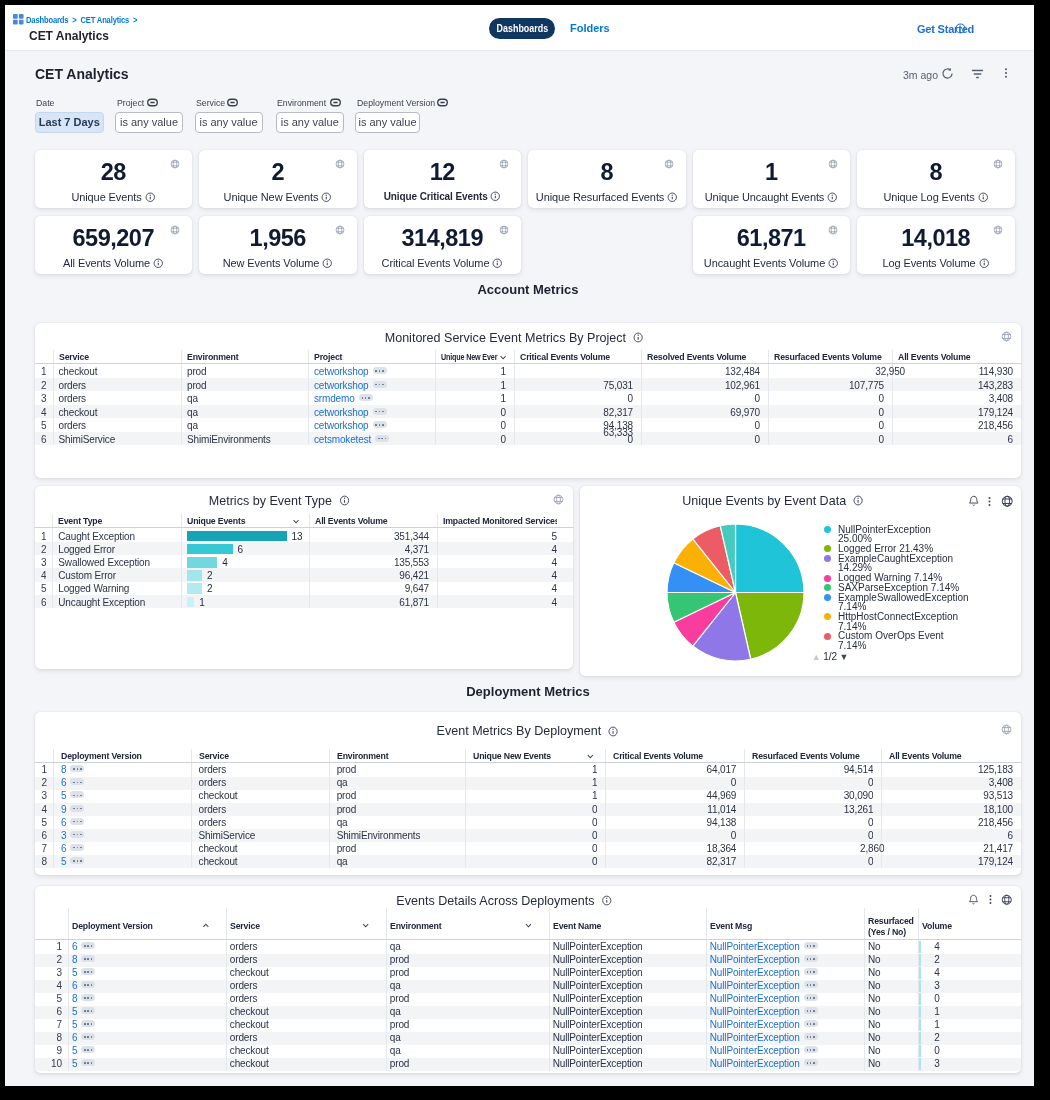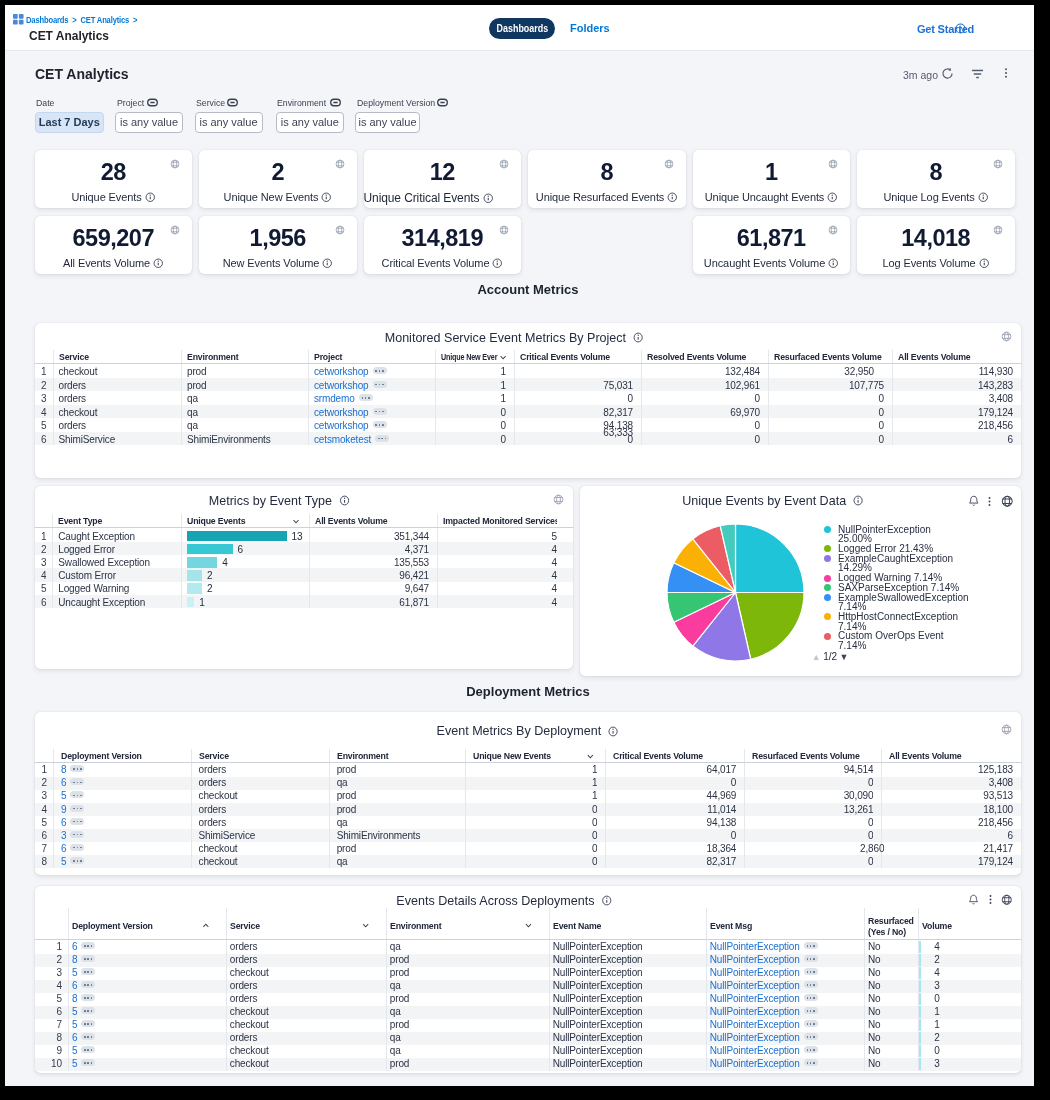--- a/index.html
+++ b/index.html
@@ -119,21 +119,21 @@
           <g fill="none" stroke="#9aa3b2" stroke-width="1.3">
             <circle cx="8" cy="8" r="6.3"></circle>
             <ellipse cx="8" cy="8" rx="2.9" ry="6.3"></ellipse>
             <path d="M2 5.2h12M2 10.8h12"></path>
           </g>
         </svg>
       </div>
 </div>
 <div class="card" style="left:358.5px;top:145px;width:157.5px;height:58px;">
 <div class="abs" style="left:0;right:0;top:9px;text-align:center;font-size:23.5px;font-weight:600;color:#101b33;letter-spacing:-0.5px;">12</div>
-<div class="abs" style="left:0;right:0;top:40.5px;text-align:left;font-size:12px;font-weight:400;color:#1f2638;white-space:nowrap;letter-spacing:-0.1px;">Unique Critical Events&nbsp;<span style="display:inline-block;vertical-align:-1.5px"><svg width="10.5" height="10.5" viewBox="0 0 16 16" style="display:block">
+<div class="abs" style="left:0;right:0;top:40.5px;text-align:center;font-size:10px;font-weight:700;color:#1f2638;white-space:nowrap;letter-spacing:-0.1px;">Unique Critical Events&nbsp;<span style="display:inline-block;vertical-align:-1.5px"><svg width="10.5" height="10.5" viewBox="0 0 16 16" style="display:block">
             <circle cx="8" cy="8" r="6.4" fill="none" stroke="#3a4254" stroke-width="1.4"></circle>
             <path d="M8 7.2v4" stroke="#3a4254" stroke-width="1.6" fill="none"></path>
             <circle cx="8" cy="4.8" r="1" fill="#3a4254"></circle>
           </svg></span></div>
 <div class="abs" style="right:12px;top:9px;">
         <svg width="10" height="10" viewBox="0 0 16 16" style="display:block">
           <g fill="none" stroke="#9aa3b2" stroke-width="1.3">
             <circle cx="8" cy="8" r="6.3"></circle>
             <ellipse cx="8" cy="8" rx="2.9" ry="6.3"></ellipse>
             <path d="M2 5.2h12M2 10.8h12"></path>
@@ -317,21 +317,21 @@
 <div class="hc" style="left:612.0px;width:123.0px;top:28.7px;">Resolved Events Volume</div>
 <div class="hc" style="left:739.0px;width:120.0px;top:28.7px;">Resurfaced Events Volume</div>
 <div class="hc" style="left:863.0px;width:125.0px;top:28.7px;">All Events Volume</div>
 <div class="bc" style="left:0;width:11.5px;top:43.5px;height:11.8px;line-height:11.3px;text-align:right;color:#343b4c;">1</div>
 <div class="bc" style="left:23.5px;width:119.5px;top:43.5px;height:11.8px;line-height:11.3px;">checkout</div>
 <div class="bc" style="left:152.0px;width:118.0px;top:43.5px;height:11.8px;line-height:11.3px;">prod</div>
 <div class="bc" style="left:279.0px;width:118.0px;top:43.5px;height:11.8px;line-height:11.3px;"><span class="link">cetworkshop</span><span class="pill"><i></i><i></i><i></i></span></div>
 <div class="bc" style="left:400.0px;width:71.0px;text-align:right;top:43.5px;height:11.8px;line-height:11.3px;">1</div>
 <div class="bc" style="left:479.0px;width:119.0px;text-align:right;top:57px;height:11.8px;line-height:11.3px;margin-top:47px;">63,333</div>
 <div class="bc" style="left:606.0px;width:119.0px;text-align:right;top:43.5px;height:11.8px;line-height:11.3px;">132,484</div>
-<div class="bc" style="left:733.0px;width:106px;text-align:right;top:43.5px;height:11.8px;line-height:11.3px;">32,950</div>
+<div class="bc" style="left:733.0px;width:137px;text-align:right;top:43.5px;height:11.8px;line-height:11.3px;">32,950</div>
 <div class="bc" style="left:857.0px;width:121.0px;text-align:right;top:43.5px;height:11.8px;line-height:11.3px;">114,930</div>
 <div class="bc" style="left:0;width:11.5px;top:57.0px;height:11.8px;line-height:11.3px;text-align:right;color:#343b4c;">2</div>
 <div class="bc" style="left:23.5px;width:119.5px;top:57.0px;height:11.8px;line-height:11.3px;">orders</div>
 <div class="bc" style="left:152.0px;width:118.0px;top:57.0px;height:11.8px;line-height:11.3px;">prod</div>
 <div class="bc" style="left:279.0px;width:118.0px;top:57.0px;height:11.8px;line-height:11.3px;"><span class="link">cetworkshop</span><span class="pill"><i></i><i></i><i></i></span></div>
 <div class="bc" style="left:400.0px;width:71.0px;text-align:right;top:57.0px;height:11.8px;line-height:11.3px;">1</div>
 <div class="bc" style="left:479.0px;width:119.0px;text-align:right;top:57.0px;height:11.8px;line-height:11.3px;">75,031</div>
 <div class="bc" style="left:606.0px;width:119.0px;text-align:right;top:57.0px;height:11.8px;line-height:11.3px;">102,961</div>
 <div class="bc" style="left:733.0px;width:116.0px;text-align:right;top:57.0px;height:11.8px;line-height:11.3px;">107,775</div>
 <div class="bc" style="left:857.0px;width:121.0px;text-align:right;top:57.0px;height:11.8px;line-height:11.3px;">143,283</div>

